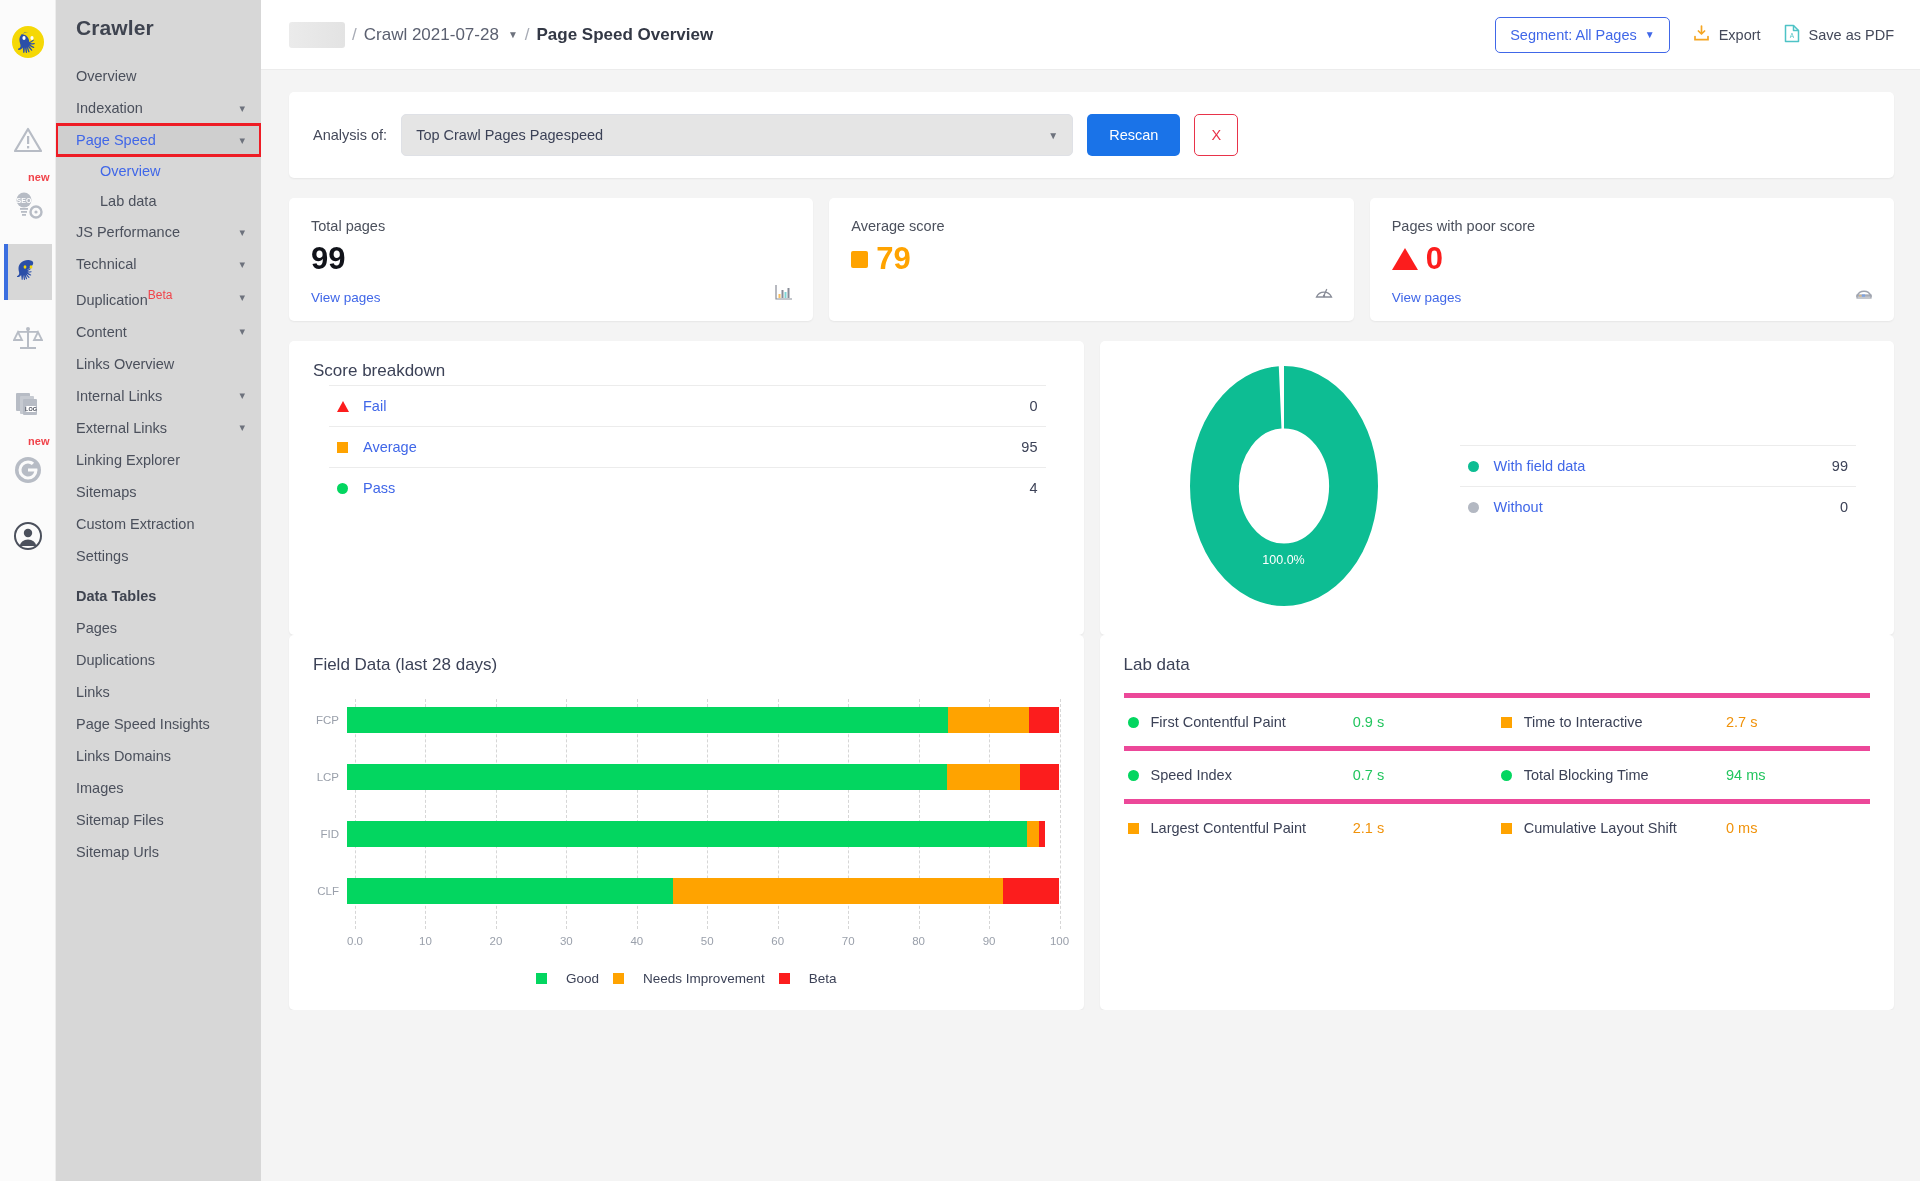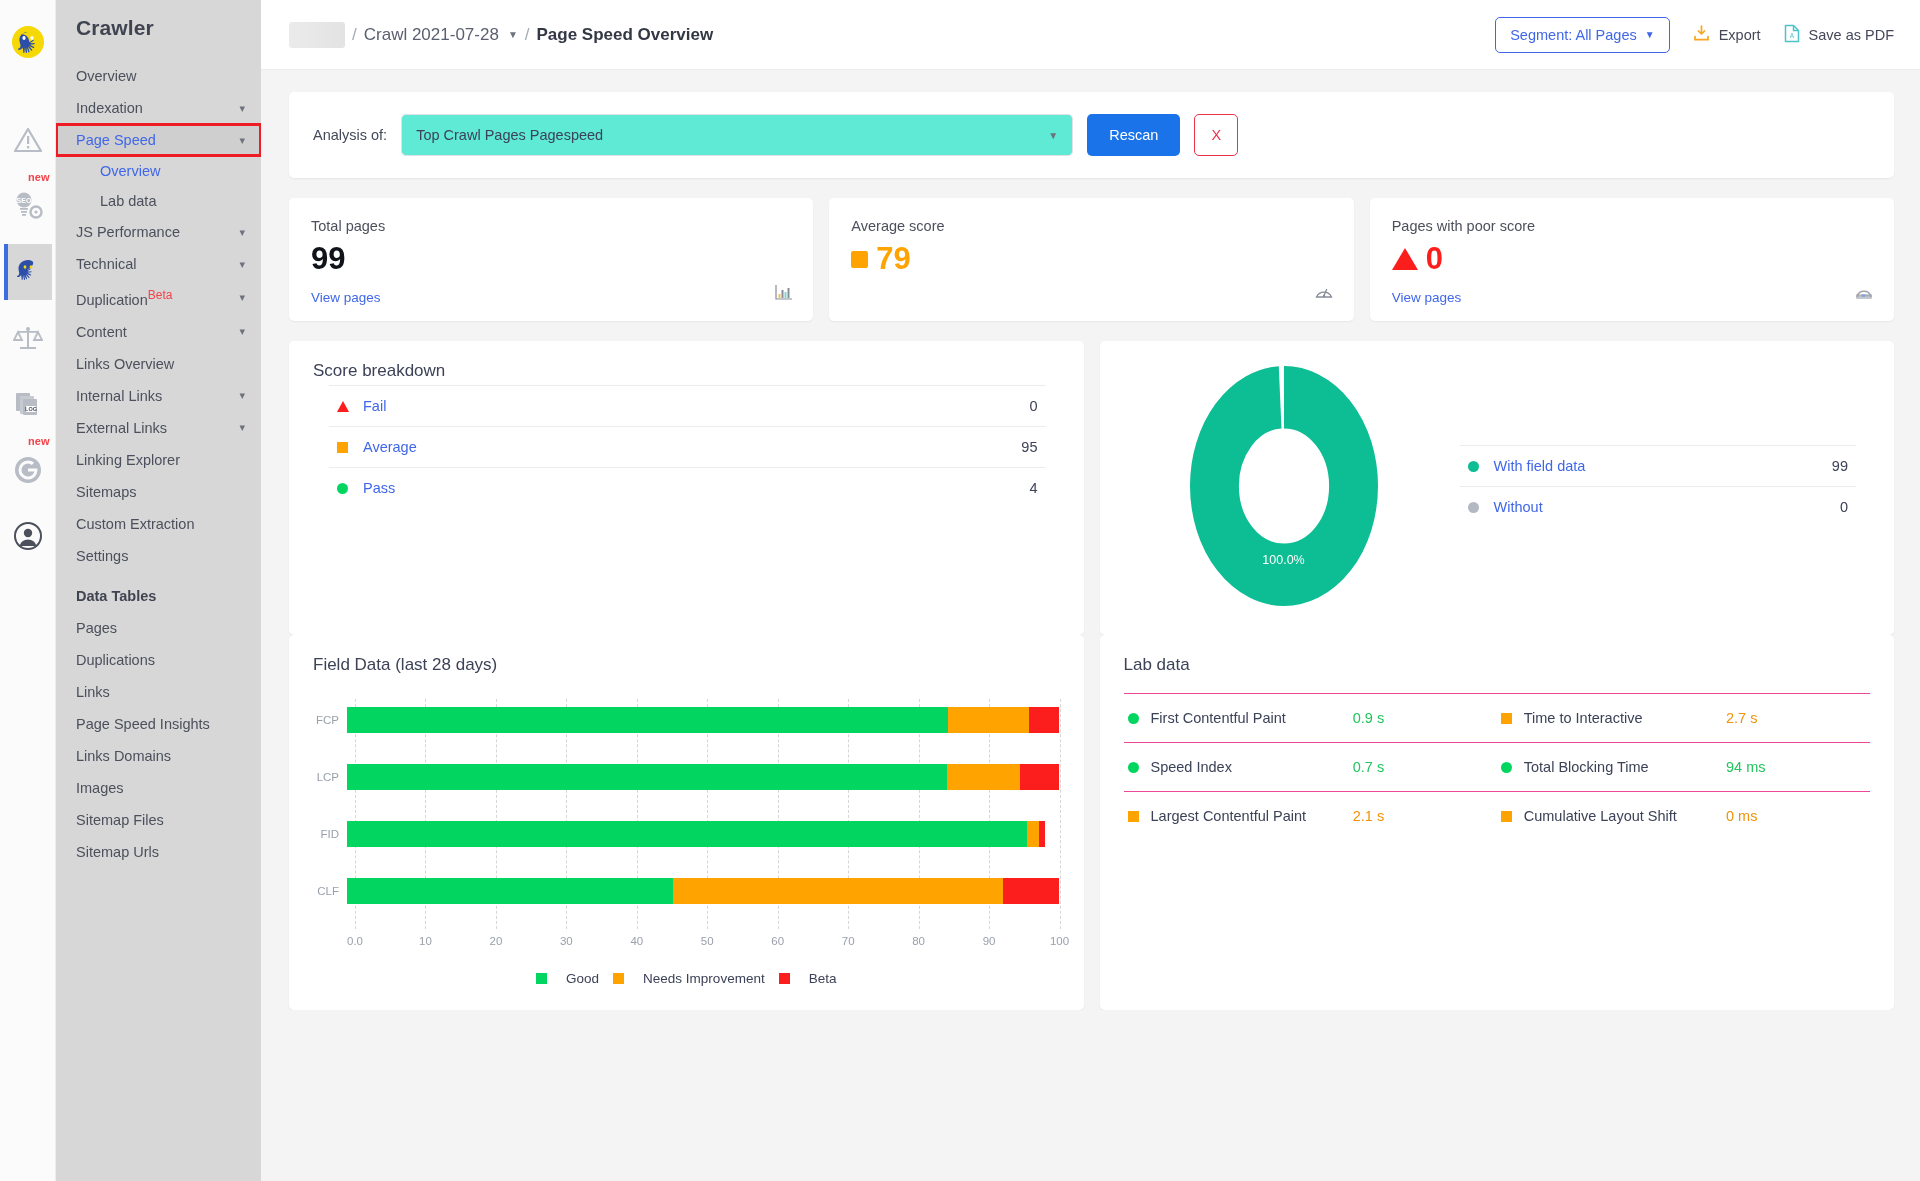--- a/index.html
+++ b/index.html
@@ -82,21 +82,21 @@
   .content { padding:22px 26px 0 28px; overflow:hidden; }
 
   .panel { background:#fff; border-radius:5px; box-shadow:0 1px 2px rgba(0,0,0,.06); }
 
   
   .analysis { display:flex; align-items:center; gap:14px; padding:22px 24px; margin-bottom:20px; }
   .analysis-label { font-size:14.5px; color:#44495a; white-space:nowrap; }
   .select {
     flex:1; border:1px solid #dfe1e6; border-radius:5px; height:42px;
     display:flex; align-items:center; padding:12px 14px; font-size:14.5px; color:#3c4257;
-    background:#5eead4; cursor:pointer; max-width:672px;
+    background:#e5e5e5; cursor:pointer; max-width:672px;
   }
   .select .caret { margin-left:auto; font-size:10px; color:#6d727d; }
   .btn-primary {
     background:#1a73e8; color:#fff; border:none; border-radius:5px;
     height:42px; padding:0 22px; font-size:14.5px; cursor:pointer;
     font-family:"Liberation Sans", sans-serif;
   }
   .btn-danger {
     background:#fff; color:#e8334a; border:1px solid #e8334a; border-radius:5px;
     height:42px; width:44px; font-size:14.5px; cursor:pointer;
@@ -146,21 +146,21 @@
   .fd-grid span {
     position:absolute; top:0; bottom:0; width:0; border-left:1px dashed #d6d6d6;
   }
   .fd-axis { position:relative; height:26px; margin-left:42px; margin-top:2px;}
   .fd-axis span { position:absolute; font-size:11.5px; color:#9aa0ab; transform:translateX(-50%); top:4px;}
   .fd-legend { display:flex; justify-content:center; gap:14px; margin-top:14px; font-size:13.5px; color:#3c4257;}
   .fd-legend .it { display:flex; align-items:center; gap:19px; }
 
   
   .lab-tbl { margin-top:8px; }
-  .lab-row { display:flex; border-top:1px solid #ec4899; }
+  .lab-row { display:flex; border-top:5px solid #ec4899; }
   .lab-cell { flex:1; display:flex; align-items:center; padding:16px 4px; font-size:14.5px; min-width:0;}
   .lab-cell .nm { margin-left:12px; color:#3c4257; }
   .lab-cell .vv { margin-left:auto; padding-right:28px; width:140px; }
 </style>
 </head>
 <body>
 
 <div class="app">
 
   <div class="rail">

